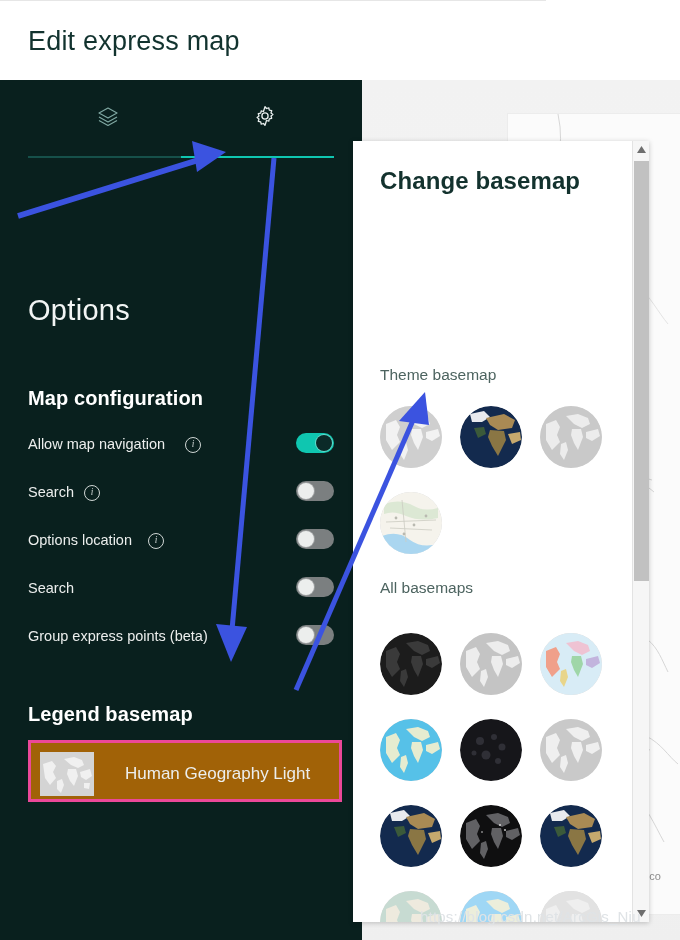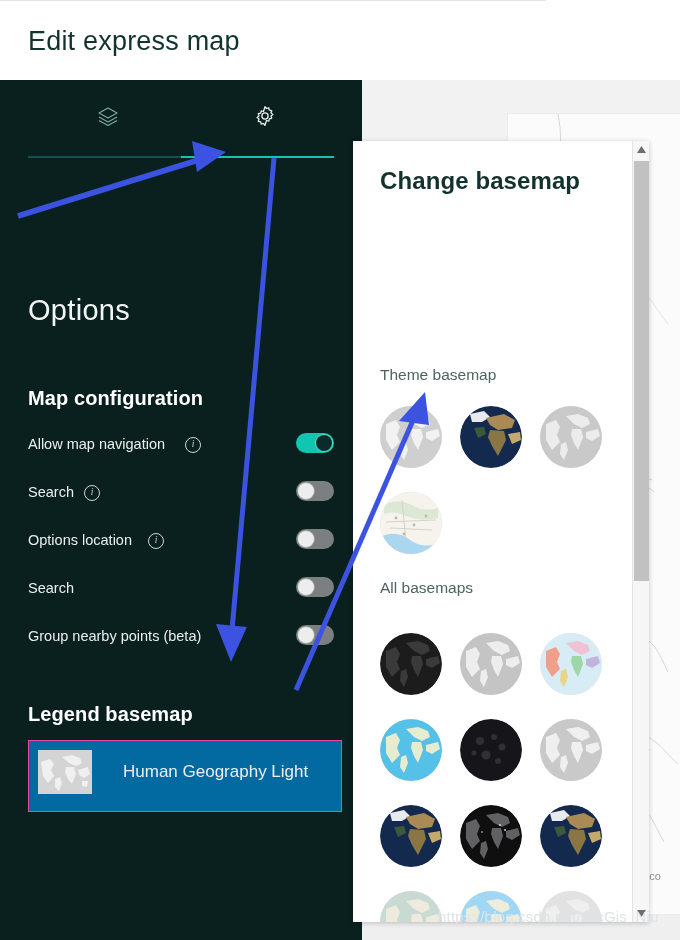--- a/index.html
+++ b/index.html
@@ -90,22 +90,22 @@
     background:#7b7f80;cursor:pointer;
   }
   .toggle.on{background:#0fc6b0;}
   .toggle .knob{
     position:absolute;top:2px;left:2px;width:16px;height:16px;border-radius:50%;
     background:#eceeed;box-shadow:0 0 0 1px rgba(255,255,255,.25);
   }
   .toggle.on .knob{left:20px;background:#0b2a28;box-shadow:0 0 0 1px rgba(255,255,255,.35);}
 
   .basemap-card{
-    position:absolute;left:28px;top:660px;width:314px;height:72px;
-    border:1px solid #ec4899;background:#0369a1;box-sizing:border-box;cursor:pointer;
+    position:absolute;left:28px;top:660px;width:314px;height:62px;
+    border:3px solid #ec4899;background:#a16207;box-sizing:border-box;cursor:pointer;
   }
   .basemap-thumb{
     position:absolute;left:9px;top:9px;width:54px;height:44px;
     background:#d3d3d3;overflow:hidden;
   }
   .basemap-name{
     position:absolute;left:94px;top:0;height:62px;line-height:62px;
     font-size:17px;color:#eceeed;font-weight:400;white-space:nowrap;
   }
 
@@ -148,21 +148,21 @@
     display:flex;align-items:center;justify-content:center;
   }
   .vscroll .arrow.up{top:0;}
   .vscroll .arrow.down{bottom:0;}
   .vscroll .thumb-bar{
     position:absolute;left:1px;top:20px;width:15px;height:420px;background:#c1c1c1;
   }
 
   
   .watermark{
-    position:absolute;left:438px;top:908px;
+    position:absolute;left:420px;top:908px;
     font-size:15px;color:#dfe3e6;white-space:nowrap;letter-spacing:.2px;
     z-index:40;pointer-events:none;
   }
 
   
   .annot{position:absolute;left:0;top:0;width:680px;height:940px;z-index:50;pointer-events:none;}
 </style>
 </head>
 <body>
 
@@ -248,21 +248,21 @@
     </div>
 
     <div class="opt-row" style="top:495px">
       <span class="opt-label">Search</span>
       <span class="toggle">
           <span class="knob"></span>
         </span>
     </div>
 
     <div class="opt-row" style="top:543px">
-      <span class="opt-label">Group nearby points (beta)</span>
+      <span class="opt-label">Group express points (beta)</span>
       <span class="info-dark" style="left:196px">i</span>
       <span class="toggle">
           <span class="knob"></span>
         </span>
     </div>
 
     <div class="section-title" id="basemap-title">Legend basemap</div>
 
     <div class="basemap-card">
       <div class="basemap-thumb">

